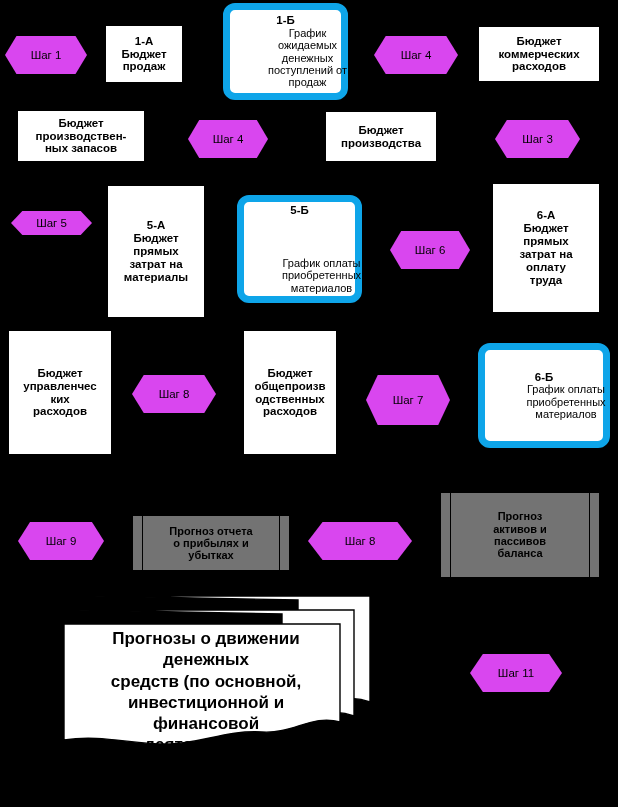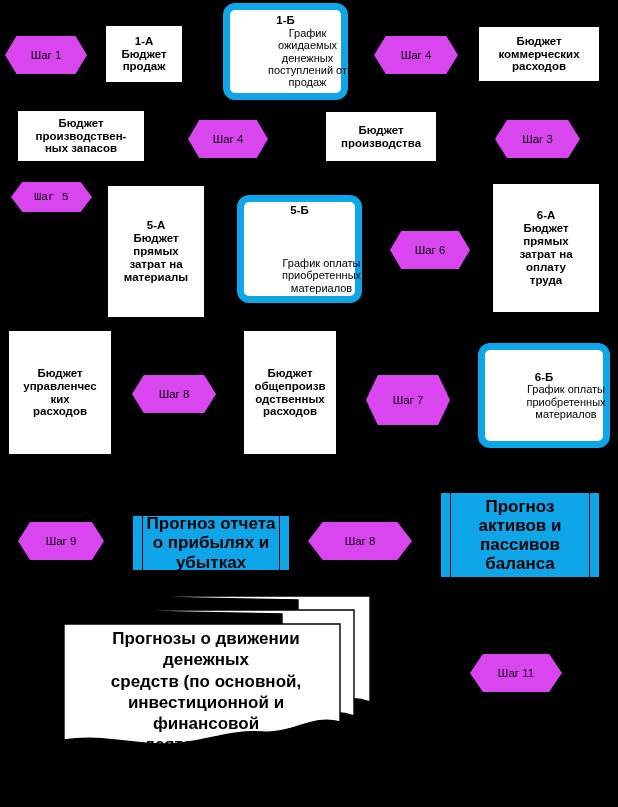--- a/index.html
+++ b/index.html
@@ -70,24 +70,24 @@
   
   .hex {
     background: #d946ef;
     font-size: 11.5px;
     font-weight: normal;
     clip-path: polygon(0% 50%, 14% 0%, 86% 0%, 100% 50%, 86% 100%, 14% 100%);
   }
 
   
   .predef {
-    background: #0ea5e9;
+    background: #737373;
     border: 1px solid #000000;
     font-weight: bold;
-    font-size: 17px;
+    font-size: 11px;
   }
   .predef .bar {
     position: absolute;
     top: 0;
     bottom: 0;
     width: 1px;
     background: #000000;
   }
   .predef .bar.left  { left: 9px; }
   .predef .bar.right { right: 9px; }
@@ -156,21 +156,21 @@
 
   <div class="node rect" style="left:325px; top:111px; width:112px; height:51px;">
     <span class="txt">Бюджет
 производства</span>
   </div>
 
   <div class="node hex" style="left:495px; top:120px; width:85px; height:38px;">
     <span class="txt">Шаг 3</span>
   </div>
 
-  <div class="node hex" style="left:11px; top:182px; width:81px; height:30px;font-family:Liberation Mono, monospace;">
+  <div class="node hex" style="left:11px; top:211px; width:81px; height:24px;">
     <span class="txt">Шаг 5</span>
   </div>
 
   <div class="node rect" style="left:107px; top:185px; width:98px; height:133px;">
     <span class="txt">5-А
 Бюджет
 прямых
 затрат на
 материалы</span>
   </div>

